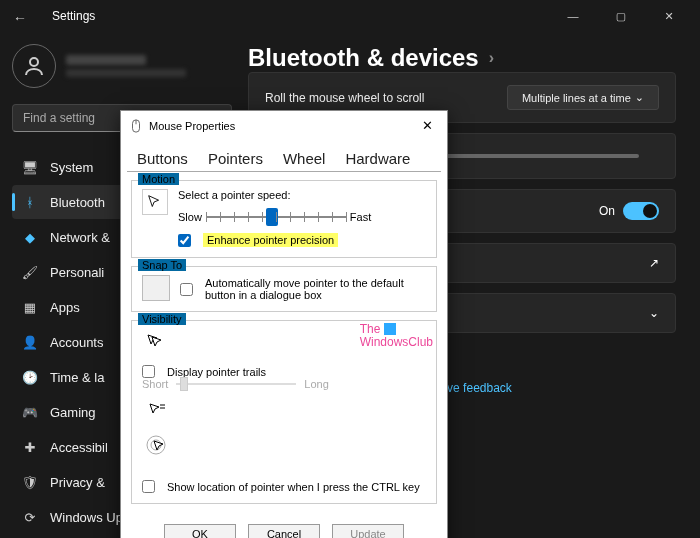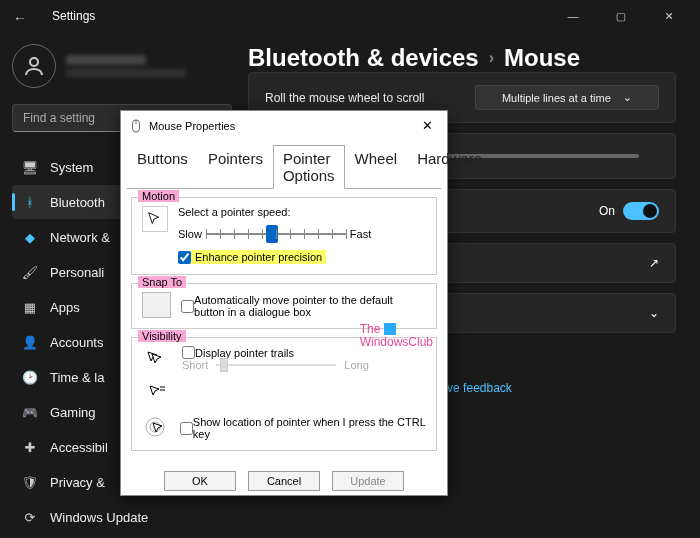--- a/index.html
+++ b/index.html
@@ -29,52 +29,52 @@
 .nav-item.active { background:#2d2d2d; }
 .nav-item.active::before { content:""; position:absolute; left:0; top:8px; bottom:8px; width:3px; background:#4cc2ff; border-radius:2px; }
 .nav-item .icon { width:16px; height:16px; display:flex; align-items:center; justify-content:center; font-size:13px; }
 
 
 .content { flex:1; padding:12px 24px 0 8px; }
 .breadcrumb { font-size:24px; font-weight:600; display:flex; align-items:center; gap:10px; }
 .breadcrumb .chev{color:#888; font-size:16px;}
 .row { background:#262626; border:1px solid #333; border-radius:4px; padding:12px 16px; margin-bottom:10px; display:flex; align-items:center; justify-content:space-between; font-size:12px; }
 .row .label{color:#eee;}
-.dropdown { background:#333; border:1px solid #444; border-radius:3px; padding:5px 26px; font-size:11px; color:#eee; display:flex; align-items:center; gap:12px;}
+.dropdown { background:#333; border:1px solid #444; border-radius:3px; padding:5px 14px; font-size:11px; color:#eee; display:flex; align-items:center; gap:4px;}
 .toggle { width:36px; height:18px; background:#4cc2ff; border-radius:9px; position:relative; }
 .toggle::after{content:"";position:absolute;right:2px;top:2px;width:14px;height:14px;background:#111;border-radius:50%;}
 .on-label{font-size:12px;margin-right:8px;}
 .feedback { display:flex; align-items:center; gap:8px; justify-content:center; color:#4cc2ff; font-size:12px; margin-top:48px;}
 
 
 .dialog { position:absolute; left:120px; top:110px; width:328px; background:#fff; color:#000; border:1px solid #888; box-shadow:0 4px 18px rgba(0,0,0,.6); font-size:11px; }
 .dialog-titlebar { display:flex; align-items:center; padding:5px 8px; }
 .dialog-titlebar .icon{width:14px;height:14px;margin-right:6px;}
 .dialog-titlebar .title{font-size:11px;}
 .dialog-titlebar .close{margin-left:auto;font-size:13px;padding:2px 6px;}
 .tabs { display:flex; padding:4px 6px 0 6px; gap:0; }
 .tab { padding:4px 9px; font-size:15px; border:1px solid transparent; position:relative; top:1px; color:#222;}
 .tab.active { border:1px solid #aaa; border-bottom:1px solid #fff; background:#fff; }
 .tabline{border-bottom:1px solid #aaa;margin:0 6px;}
 .dialog-body { padding:8px 10px 4px 10px; }
 .fieldset { border:1px solid #ccc; padding:8px 10px 10px 10px; margin-bottom:8px; position:relative;}
-.fieldset .legend { position:absolute; top:-8px; left:6px; background:#f9a8d4; padding:0 4px; font-size:11px;}
+.fieldset .legend { position:absolute; top:-8px; left:6px; background:#0369a1; padding:0 4px; font-size:11px;}
 .motion-row{display:flex;align-items:flex-start;gap:10px;}
 .motion-icon{width:26px;height:26px;border:1px solid #ccc;display:flex;align-items:center;justify-content:center;}
 .slider-row{display:flex;align-items:center;gap:4px;margin:6px 0 6px 0;}
 .slider-track{position:relative;width:140px;height:20px;}
 .slider-track .line{position:absolute;top:9px;left:0;right:0;height:2px;background:#888;}
 .slider-track .tick{position:absolute;top:5px;width:1px;height:10px;background:#888;}
 .slider-thumb{position:absolute;top:1px;left:60px;width:12px;height:18px;background:#0067c0;border-radius:2px;}
-.check-row{display:flex;align-items:center;gap:0;margin-top:4px;}
+.check-row{display:flex;align-items:center;gap:12px;margin-top:4px;}
 .check-row input{accent-color:#0067c0;}
 .highlight{background:#ffff66;padding:1px 4px;}
 .snap-row{display:flex;gap:10px;align-items:flex-end;}
 .snap-icon{width:30px;height:26px;border:1px solid #bbb;background:#f0f0f0;}
-.vis-row{display:flex;gap:10px;align-items:flex-start;margin-bottom:8px;}
+.vis-row{display:flex;gap:10px;align-items:flex-start;margin-bottom:8px;flex-direction:column;}
 .vis-icon{width:30px;height:26px;display:flex;align-items:center;justify-content:center;}
 .trail-slider{display:flex;align-items:center;gap:8px;margin-top:0;color:#aaa;}
 .trail-track{width:120px;height:2px;background:#ddd;position:relative;}
 .trail-track .thumb{position:absolute;top:-6px;left:4px;width:8px;height:14px;background:#ddd;border:1px solid #ccc;}
 .watermark{position:absolute;right:14px;top:212px;font-size:12px;color:#ec4899;text-align:left;line-height:1.1;}
 .watermark .blue{display:inline-block;width:12px;height:12px;background:#2aa9ff;margin-left:4px;vertical-align:top;}
 .dialog-buttons{display:flex;gap:12px;justify-content:center;padding:8px 0 4px 0;}
 .dialog-buttons button{width:72px;padding:3px 0;font-size:11px;background:#f3f3f3;border:1px solid #999;}
 .dialog-buttons button.apply{color:#888;}
 </style>
@@ -154,21 +154,20 @@
           <span class="icon" style="color:#ccc">⟳</span>
           <span>Windows Update</span>
         </div>
       </div>
   </div>
 
   <div class="content">
     <div class="breadcrumb">
       <span>Bluetooth &amp; devices</span>
       <span class="chev">›</span>
-      <span>Mouse</span>
     </div>
 
     <div class="row">
       <span class="label">Roll the mouse wheel to scroll</span>
       <div class="dropdown">
         <span>Multiple lines at a time</span>
         <span>⌄</span>
       </div>
     </div>
 
@@ -204,21 +203,20 @@
     <svg class="icon" viewBox="0 0 16 16">
         <rect x="4" y="1" width="8" height="14" rx="4" fill="none" stroke="#555"></rect>
         <line x1="8" y1="1" x2="8" y2="6" stroke="#555"></line>
       </svg>
     <span class="title">Mouse Properties</span>
     <span class="close">✕</span>
   </div>
   <div class="tabs" id="dialog-tabs">
       <div class="tab">Buttons</div>
       <div class="tab">Pointers</div>
-      <div class="tab active">Pointer Options</div>
       <div class="tab">Wheel</div>
       <div class="tab">Hardware</div>
     </div>
   <div class="tabline"></div>
 
   <div class="dialog-body">
 
     <div class="fieldset">
       <span class="legend">Motion</span>
       <div class="motion-row">
@@ -303,21 +301,21 @@
       </div>
 
       <div class="vis-row" style="margin-bottom:0;">
         <div class="vis-icon">
           <svg width="24" height="22" viewBox="0 0 24 22">
               <circle cx="11" cy="11" r="9" fill="none" stroke="#aaa"></circle>
               <circle cx="11" cy="11" r="5" fill="none" stroke="#aaa"></circle>
               <path d="M9 7l3 9 2-4 4-2z" fill="#fff" stroke="#000"></path>
             </svg>
         </div>
-        <div class="check-row" style="margin-top:2px;">
+        <div class="check-row" style="margin-top:12px;">
           <input type="checkbox" style="">
           <span>Show location of pointer when I press the CTRL key</span>
         </div>
       </div>
     </div>
   </div>
 
   <div class="watermark">
     <span>The</span><span class="blue"></span><br>
     <span>WindowsClub</span>

